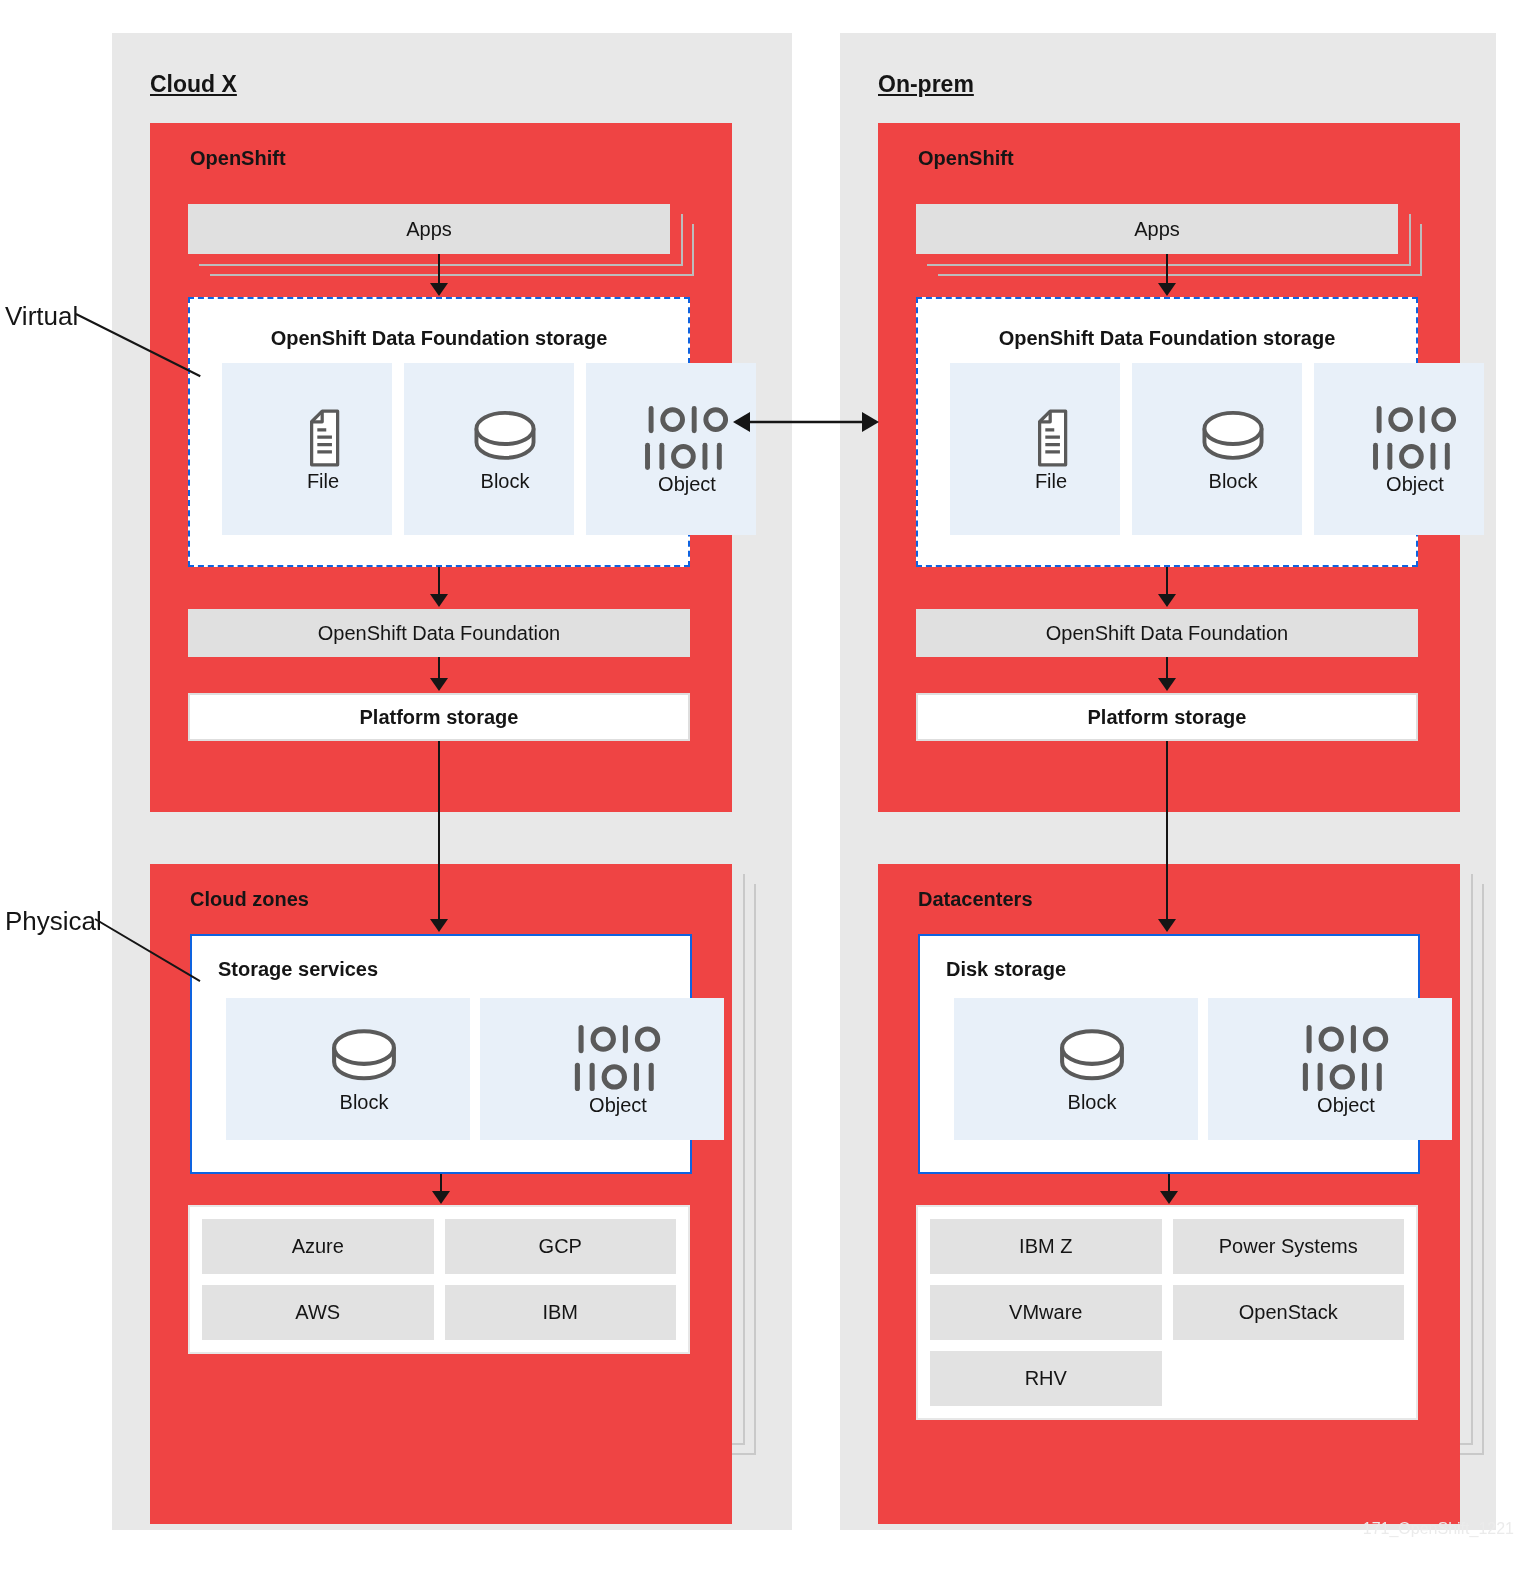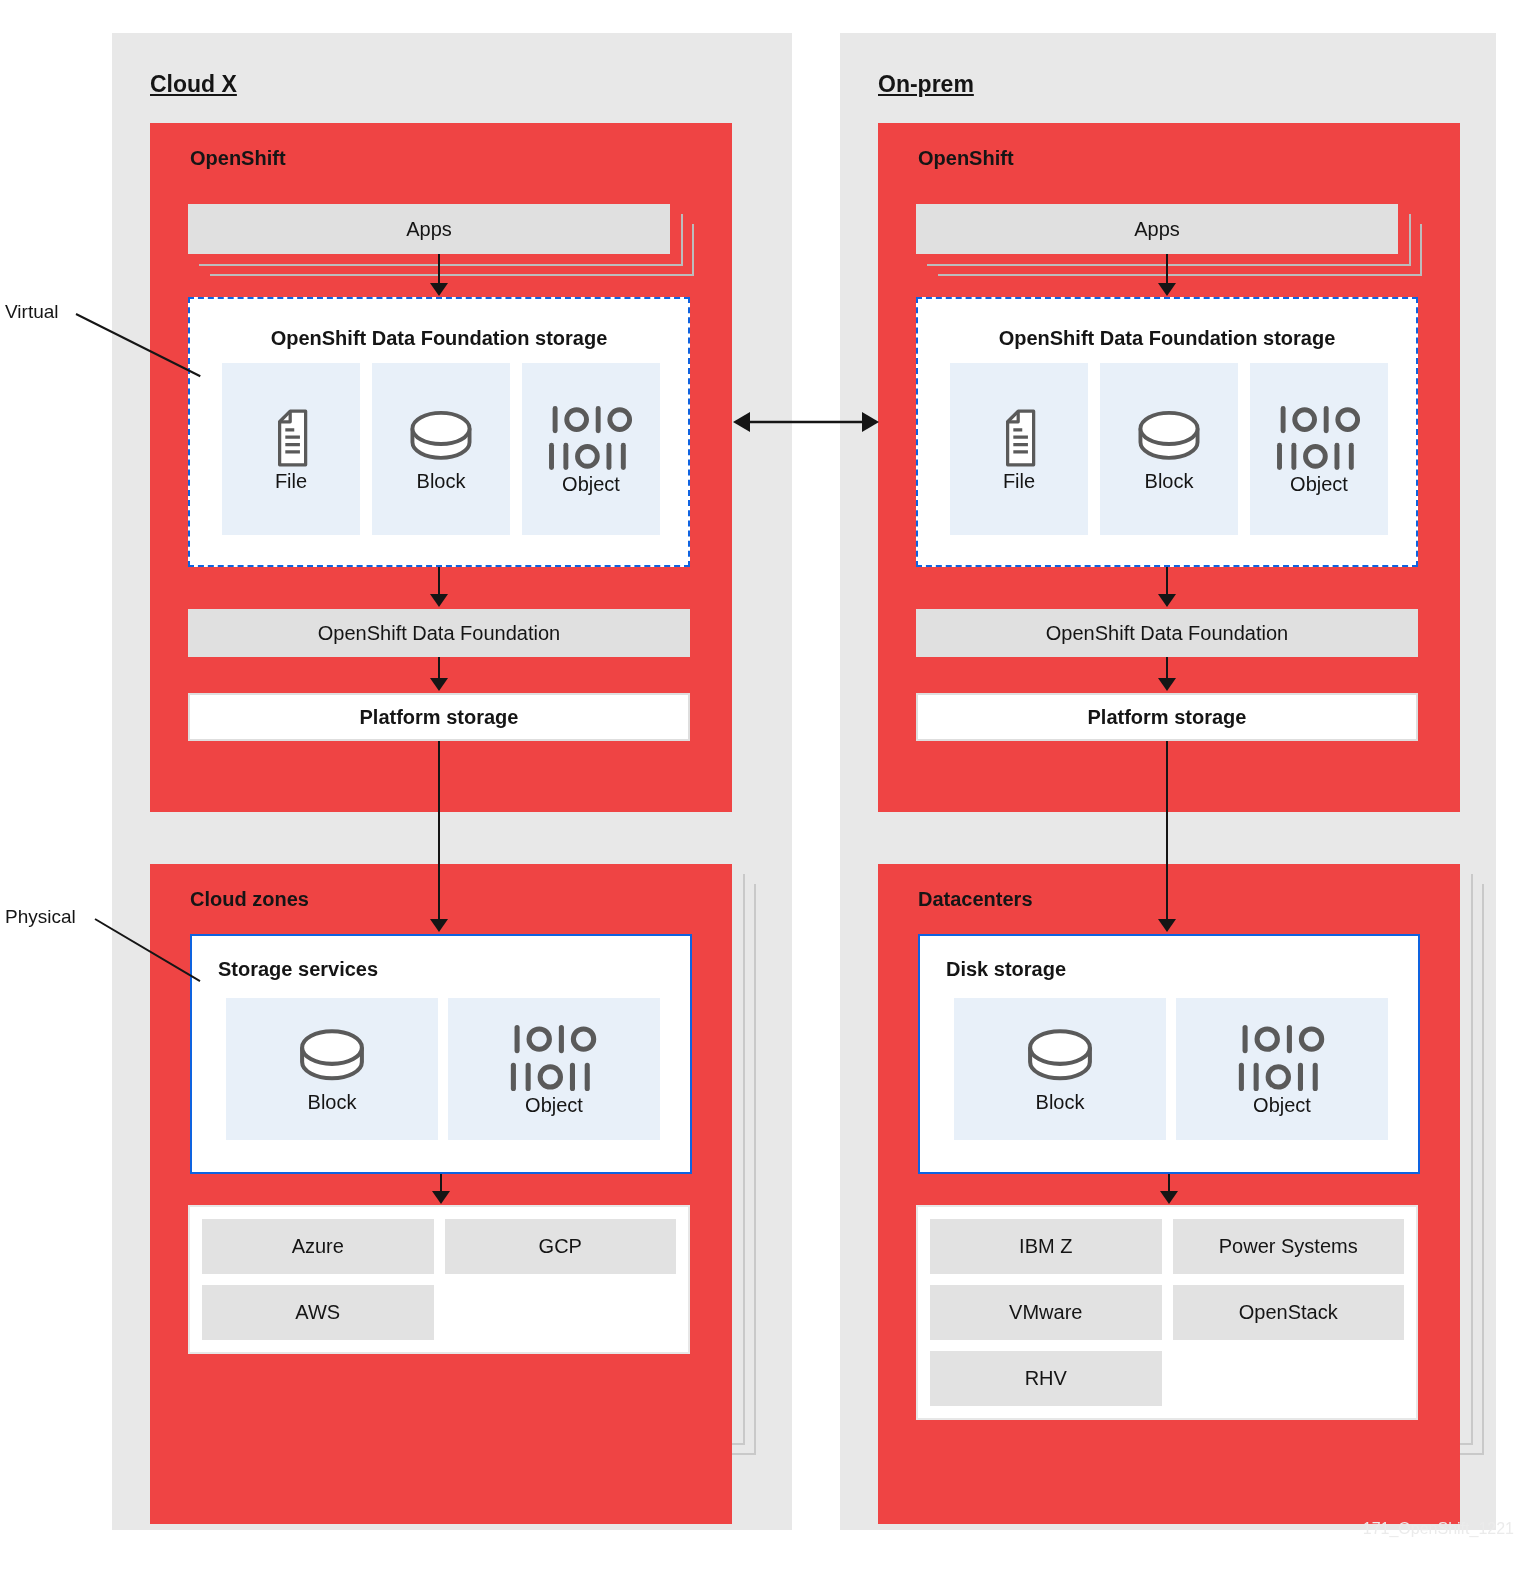--- a/index.html
+++ b/index.html
@@ -27,38 +27,38 @@
   .dashed-box{position:absolute;left:38px;top:174px;width:502px;height:270px;box-sizing:border-box;
             background:#fff;border:2px dashed var(--accent-blue,#0e63e0);}
   .dashed-title{margin:28px 0 0 0;text-align:center;font-size:20px;font-weight:bold;}
   .solid-box{position:absolute;left:40px;top:70px;width:502px;height:240px;box-sizing:border-box;
             background:#fff;border:2px solid var(--accent-blue,#0e63e0);}
   .solid-title{position:absolute;left:26px;top:22px;margin:0;font-size:20px;font-weight:bold;}
   .tile-row{position:absolute;display:flex;}
   .tiles-3{left:32px;top:64px;gap:12px;}
   .tiles-2{left:34px;top:62px;gap:10px;}
   .tile{background:var(--tile-blue,#e8f0f9);display:flex;flex-direction:column;align-items:center;
-        justify-content:center;}
+        justify-content:center;padding-left:32px;}
   .tiles-3 .tile{width:138px;height:172px;}
   .tiles-2 .tile{width:212px;height:142px;}
   .tile-label{font-size:20px;}
   .icon{stroke:var(--icon-gray,#5a5a5a);}
   .va{position:absolute;width:2px;background:#151515;}
   .va::after{content:'';position:absolute;bottom:-13px;left:-8px;border-left:9px solid transparent;
              border-right:9px solid transparent;border-top:13px solid #151515;}
   .arr-a{left:288px;top:131px;height:29px;}
   .arr-b{left:288px;top:444px;height:27px;}
   .arr-c{left:288px;top:534px;height:21px;}
   .arr-d{left:290px;top:310px;height:17px;}
   .long-arrow{left:326px;top:708px;height:178px;z-index:3;}
   .grid-box{position:absolute;left:38px;top:341px;width:502px;box-sizing:border-box;background:#fff;
             border:2px solid #e7e7e7;display:grid;grid-template-columns:1fr 1fr;grid-auto-rows:55px;
             gap:11px;padding:12px;}
   .chip{background:var(--chip-gray,#e2e2e2);display:flex;align-items:center;justify-content:center;font-size:20px;}
-  .side-label{position:absolute;font-size:19px;}
+  .side-label{position:absolute;font-size:26px;}
   #virtual-label{left:5px;top:301px;}
   #physical-label{left:5px;top:906px;}
   .pline{position:absolute;height:2px;background:#151515;transform-origin:0 50%;}
   #virtual-line{left:76px;top:313px;width:139px;transform:rotate(26.6deg);}
   #physical-line{left:95px;top:918px;width:122px;transform:rotate(30.6deg);}
   .harrow{position:absolute;left:731px;top:406px;}
   #watermark{position:absolute;right:6px;top:1520px;font-size:16px;color:var(--watermark-gray,#ebebeb);}
 </style>
 </head>
 <body>
@@ -154,20 +154,21 @@
               </svg>
             <div class="tile-label">Object</div>
           </div>
         </div>
       </div>
       <div class="va arr-d"></div>
       <div class="grid-box">
         <div class="chip">Azure</div>
         <div class="chip">GCP</div>
         <div class="chip">AWS</div>
+        <div class="chip">IBM</div>
       </div>
     </div>
 
     <div class="va long-arrow"></div>
   </section>
 
   <section class="panel" id="panel-1">
     <h2 class="panel-title">On-prem</h2>
 
     <div class="wbox wbox1">

